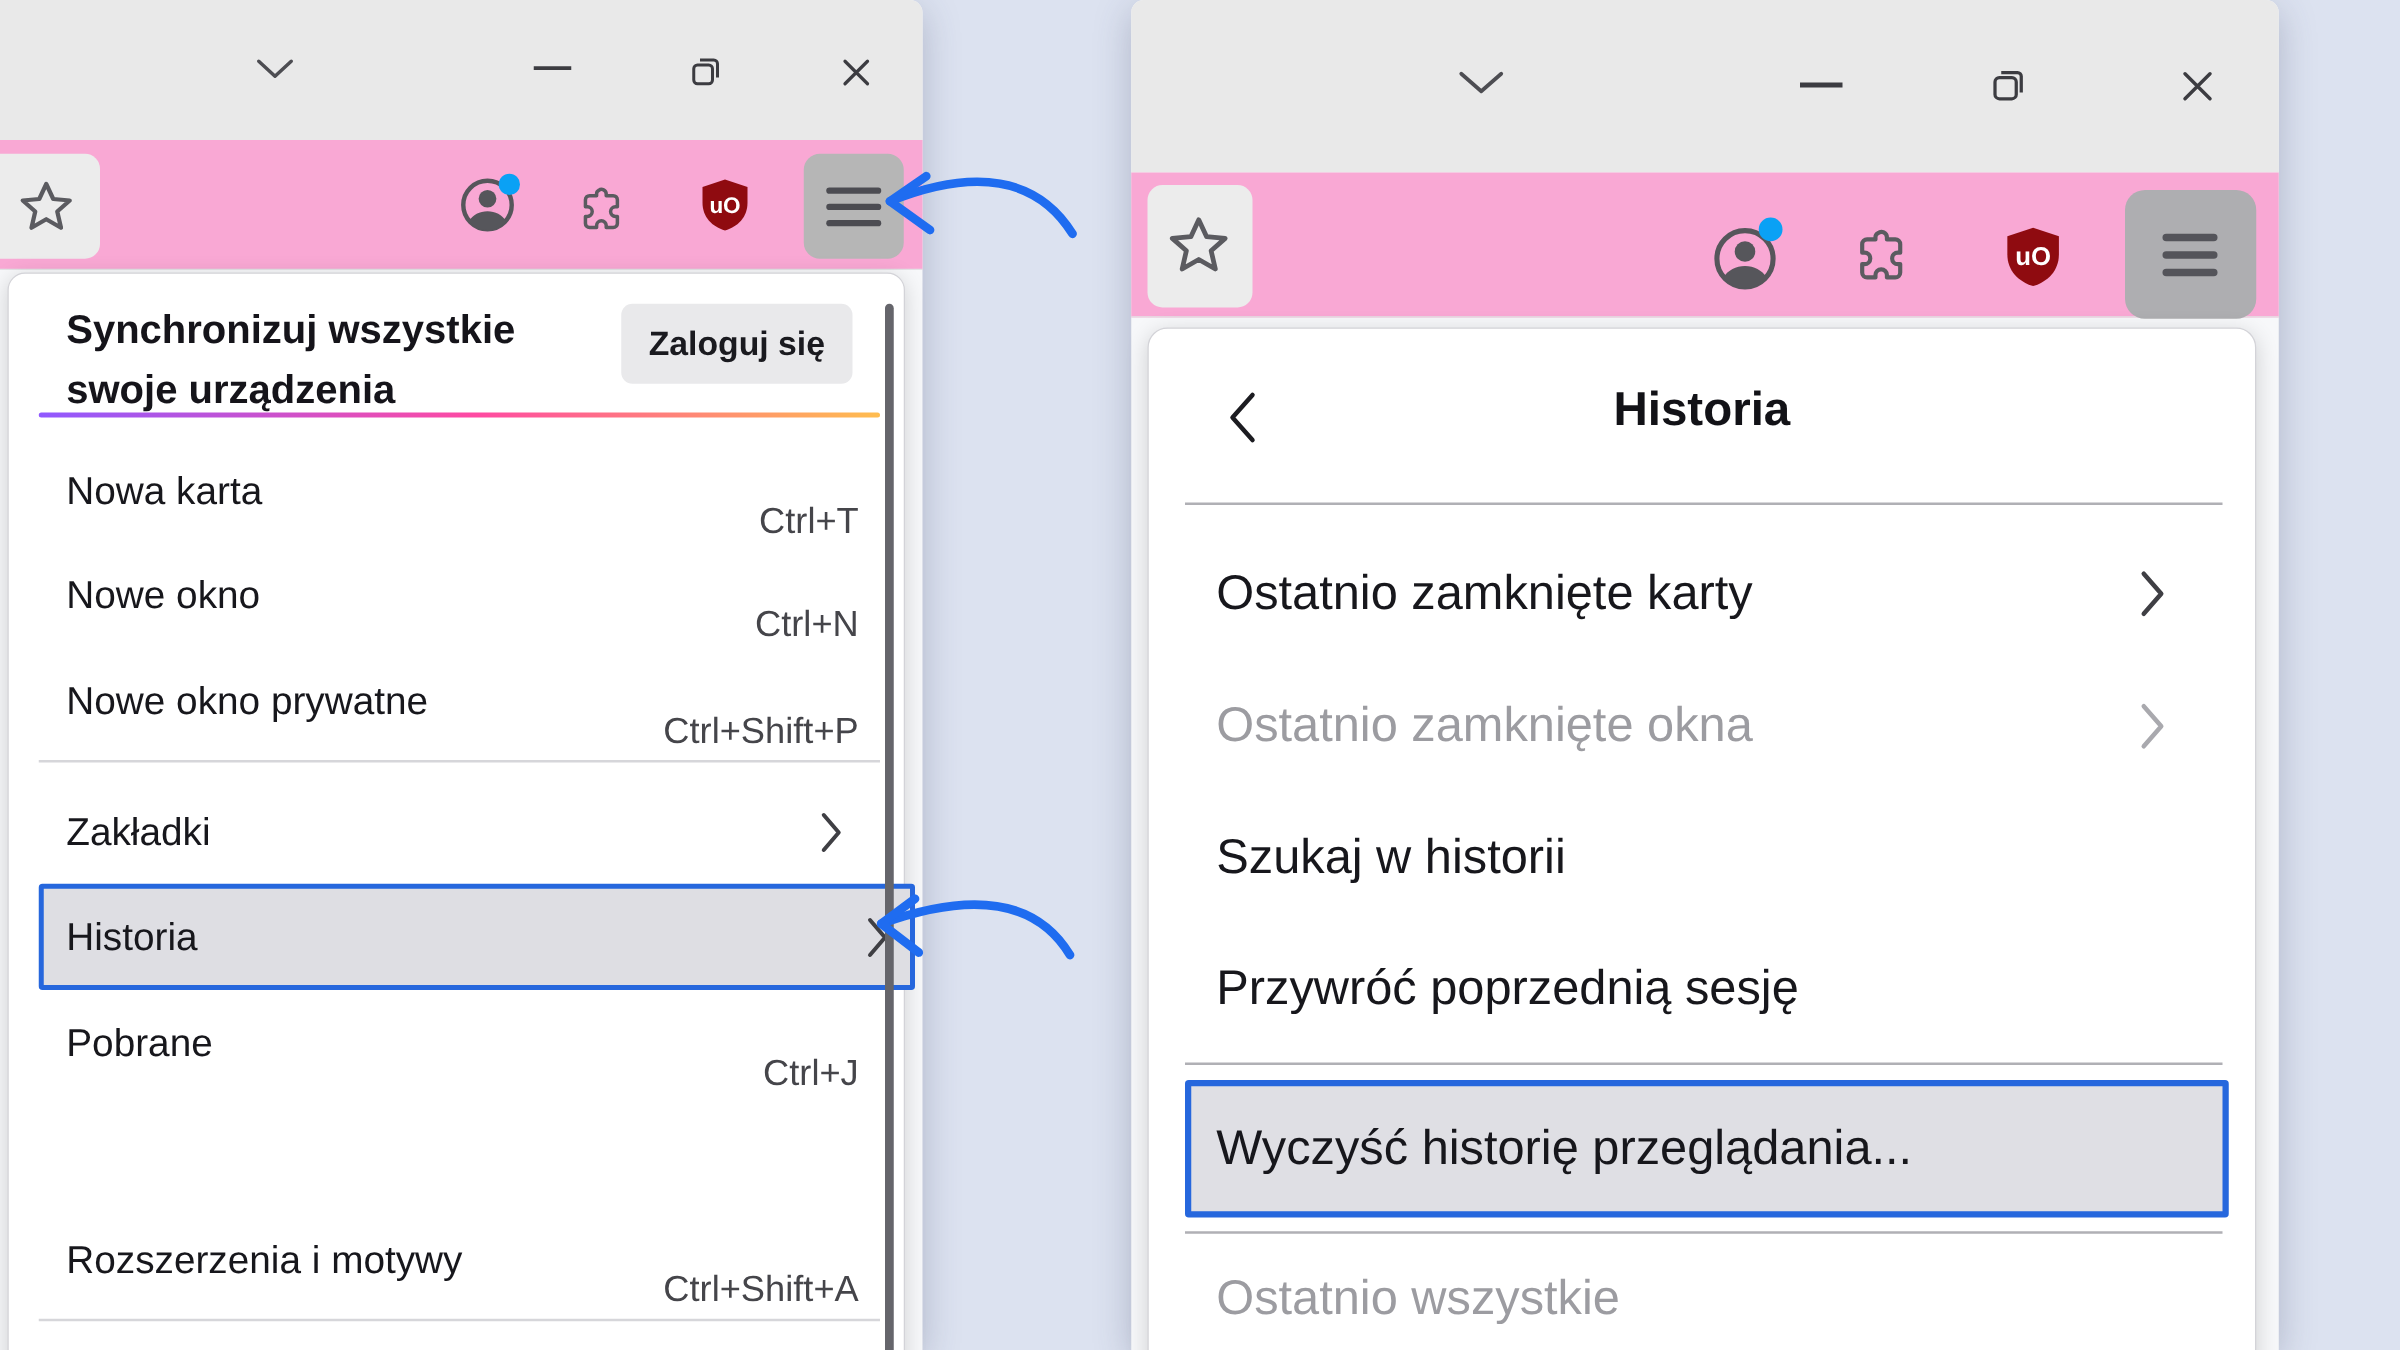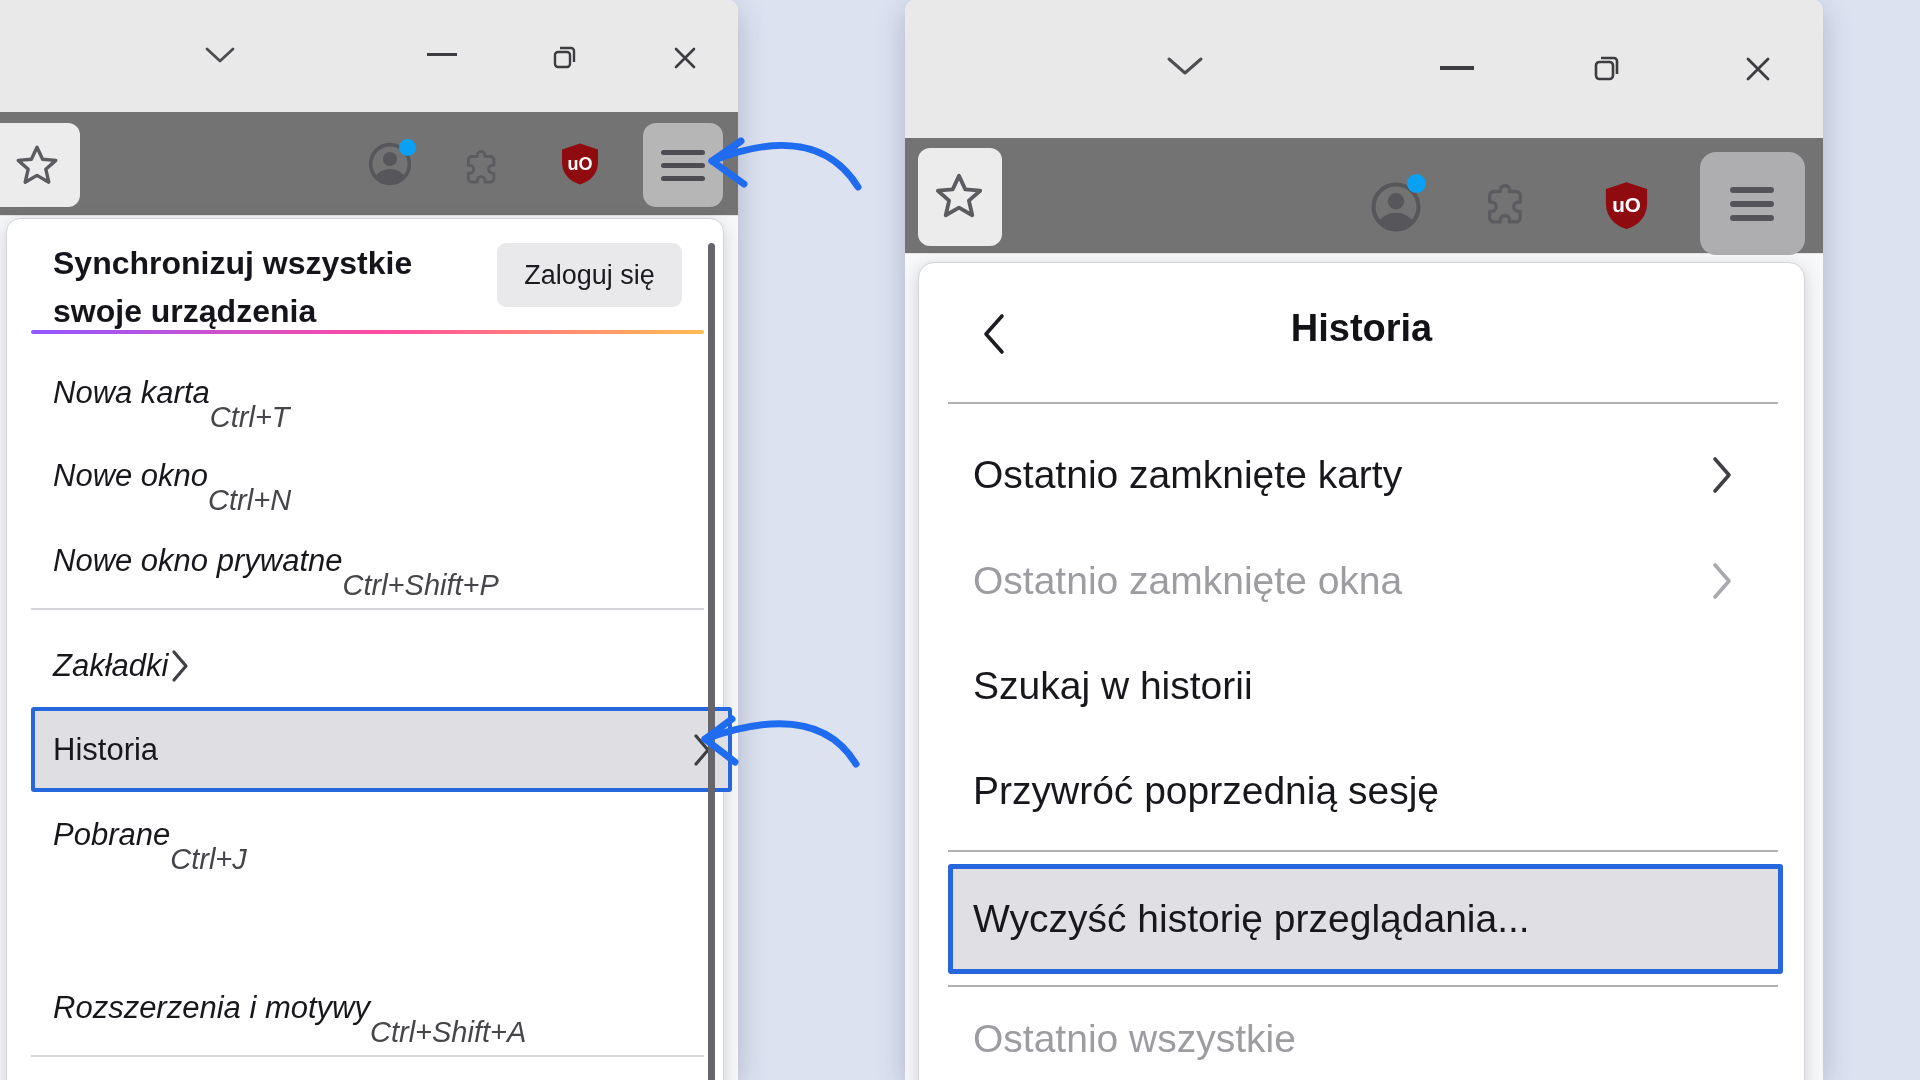--- a/index.html
+++ b/index.html
@@ -5,45 +5,45 @@
   html,body{margin:0;padding:0;background:#dce2f0;}
   .stage{position:relative;width:1920px;height:1080px;overflow:hidden;
          background:#dce2f0;font-family:"Liberation Sans",sans-serif;color:#17171c;}
   .win{position:absolute;top:0;height:1080px;background:#f7f8fa;
        box-shadow:0 8px 30px rgba(60,70,100,.28);}
   .win-left{left:0;width:738px;border-radius:0 10px 0 0;}
   .win-right{left:905px;width:918px;border-radius:10px 10px 0 0;}
   .titlebar{position:absolute;left:0;right:0;top:0;background:#e9e9e9;}
   .win-left .titlebar{height:112px;border-radius:0 10px 0 0;}
   .win-right .titlebar{height:138px;border-radius:10px 10px 0 0;}
-  .toolbar{position:absolute;left:0;right:0;background:#737373;border-bottom:1px solid #e3e3e5;}
+  .toolbar{position:absolute;left:0;right:0;background:#f9a8d4;border-bottom:1px solid #e3e3e5;}
   .win-left .toolbar{top:112px;height:103px;}
   .win-right .toolbar{top:138px;height:115px;}
   .tbtn{position:absolute;}
   .iconbtn-bg{position:absolute;background:#ececec;border-radius:12px;}
   .hamburger{position:absolute;border-radius:13px;}
   .win-left .hamburger{left:643px;top:11px;width:80px;height:84px;background:#b6b6b6;}
   .win-right .hamburger{left:795px;top:14px;width:105px;height:103px;background:#aeaeb1;border-radius:16px;}
   .hline{position:absolute;background:#4c4c52;border-radius:3px;}
   .win-left .hline{left:18px;width:44px;height:5px;}
   .win-right .hline{left:30px;width:44px;height:6px;background:#54545a;}
   .dot{position:absolute;border-radius:50%;background:#0aa1f5;}
   .panel{position:absolute;background:#ffffff;border:1px solid #d3d3d8;
          box-shadow:0 4px 18px rgba(0,0,0,.16);}
   .panel-left{left:6px;top:218px;width:716px;height:880px;border-radius:14px 14px 0 0;}
   .panel-right{left:13px;top:262px;width:885px;height:836px;border-radius:16px 16px 0 0;}
   .sync-heading{position:absolute;left:46px;top:20px;width:400px;
                 font-size:32px;font-weight:700;line-height:48px;color:#15141a;}
   .signin-btn{position:absolute;left:490px;top:24px;width:185px;height:64px;border-radius:9px;
               background:#e9e9eb;display:flex;align-items:center;justify-content:center;
-              font-size:27px;font-weight:400;color:#1a1a1f;}
+              font-size:27px;font-weight:700;color:#1a1a1f;}
   .grad{position:absolute;left:24px;top:111px;width:673px;height:4px;border-radius:2px;
         background:linear-gradient(90deg,#9059ff 0%,#ff4aa2 52%,#ffbd4f 100%);}
   .lrow{position:absolute;left:46px;width:634px;height:50px;display:flex;
-        align-items:center;justify-content:flex-start;font-size:31px;font-style:italic;}
+        align-items:center;justify-content:space-between;font-size:31px;}
   .lrow .sc{font-size:29px;color:#45454a;margin-top:48px;}
   .lrow .chev{margin-right:10px;}
   .ldiv{position:absolute;left:24px;width:673px;height:2px;background:#d6d6da;}
   .hl-box{position:absolute;background:#dedee3;border:4px solid #2667dd;border-radius:3px;
           display:flex;align-items:center;justify-content:space-between;}
   .hl-left{left:24px;top:488px;width:661px;height:77px;padding:0 14px 0 18px;font-size:31px;}
   .scrollbar{position:absolute;left:701px;top:24px;width:7px;height:848px;
              background:#65656b;border-radius:4px;}
   .rtitle{position:absolute;left:0;right:0;top:44px;text-align:center;
           font-size:38px;font-weight:700;color:#121217;}

